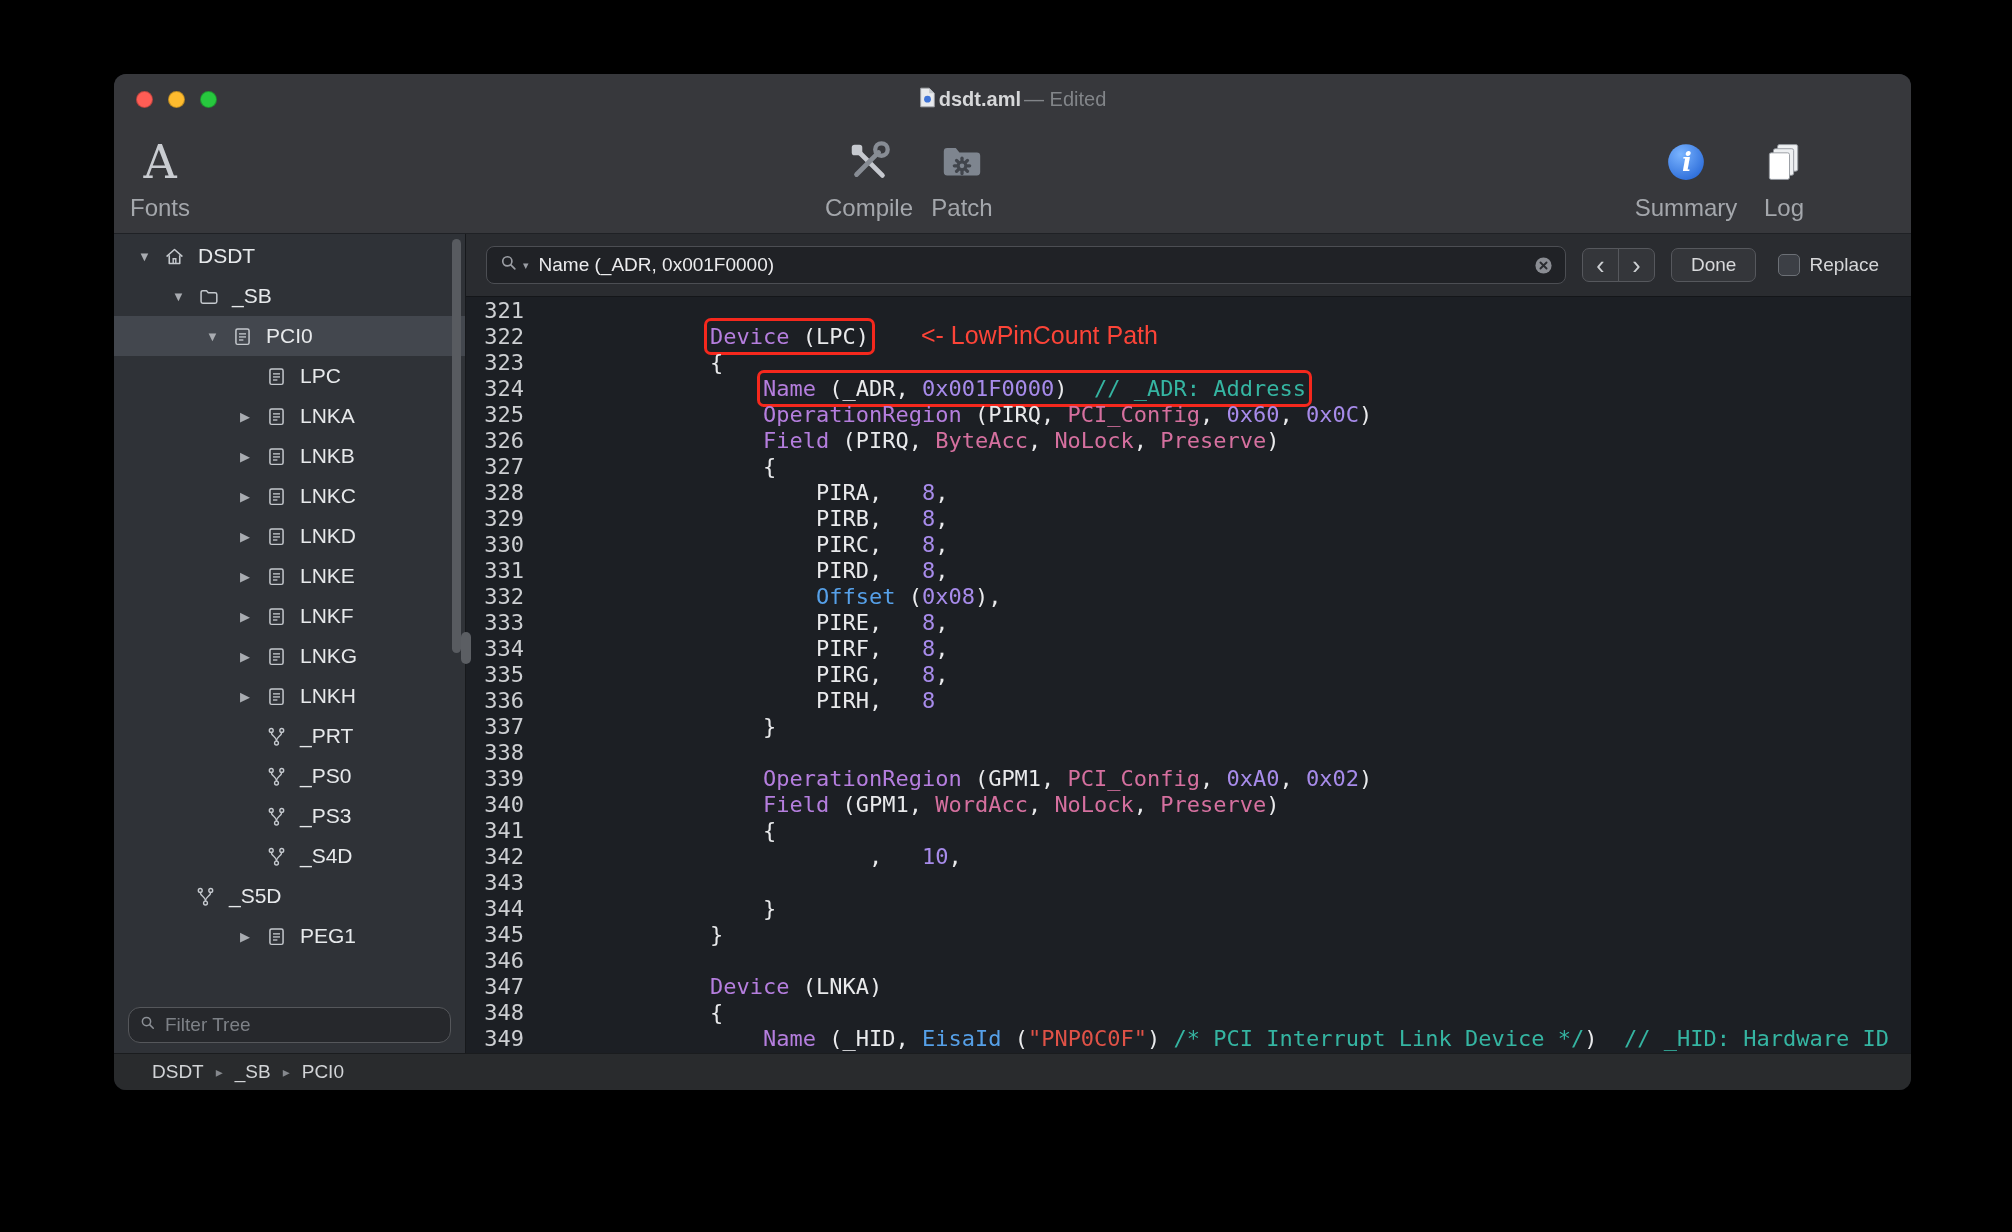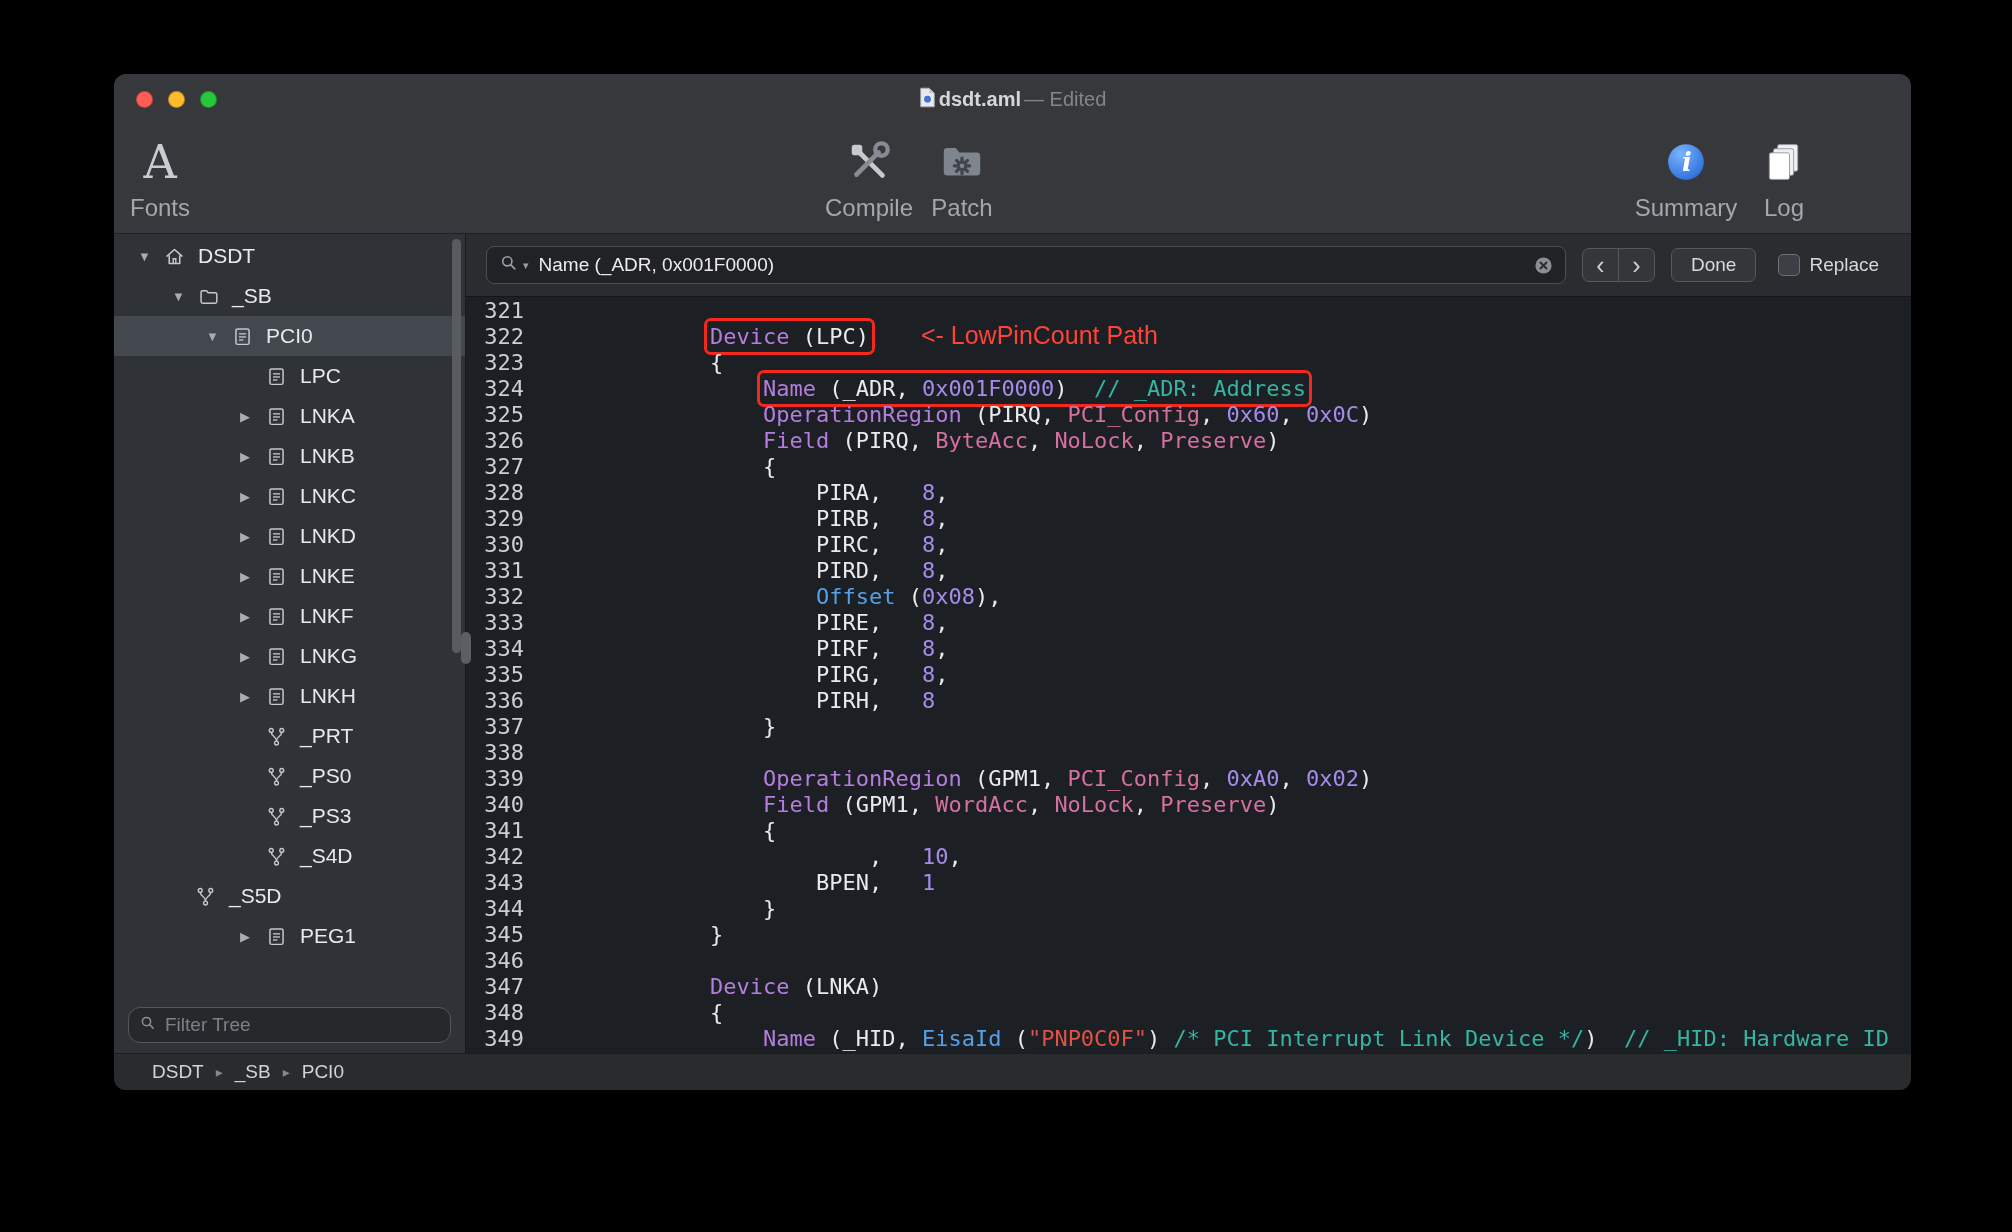--- a/index.html
+++ b/index.html
@@ -465,21 +465,21 @@
             <div class="code-line"><span class="ln">333</span><span class="lc"><span>                PIRE,   </span><span class="num">8</span><span>,</span></span></div>
             <div class="code-line"><span class="ln">334</span><span class="lc"><span>                PIRF,   </span><span class="num">8</span><span>,</span></span></div>
             <div class="code-line"><span class="ln">335</span><span class="lc"><span>                PIRG,   </span><span class="num">8</span><span>,</span></span></div>
             <div class="code-line"><span class="ln">336</span><span class="lc"><span>                PIRH,   </span><span class="num">8</span></span></div>
             <div class="code-line"><span class="ln">337</span><span class="lc"><span>            }</span></span></div>
             <div class="code-line"><span class="ln">338</span><span class="lc"></span></div>
             <div class="code-line"><span class="ln">339</span><span class="lc"><span>            </span><span class="kw">OperationRegion</span><span> (GPM1, </span><span class="type">PCI_Config</span><span>, </span><span class="num">0xA0</span><span>, </span><span class="num">0x02</span><span>)</span></span></div>
             <div class="code-line"><span class="ln">340</span><span class="lc"><span>            </span><span class="kw">Field</span><span> (GPM1, </span><span class="type">WordAcc</span><span>, </span><span class="type">NoLock</span><span>, </span><span class="type">Preserve</span><span>)</span></span></div>
             <div class="code-line"><span class="ln">341</span><span class="lc"><span>            {</span></span></div>
             <div class="code-line"><span class="ln">342</span><span class="lc"><span>                    ,   </span><span class="num">10</span><span>,</span></span></div>
-            <div class="code-line"><span class="ln">343</span><span class="lc"><span>                BPEN,   </span><span class="num">1</span></span></div>
+            <div class="code-line"><span class="ln">343</span></div>
             <div class="code-line"><span class="ln">344</span><span class="lc"><span>            }</span></span></div>
             <div class="code-line"><span class="ln">345</span><span class="lc"><span>        }</span></span></div>
             <div class="code-line"><span class="ln">346</span><span class="lc"></span></div>
             <div class="code-line"><span class="ln">347</span><span class="lc"><span>        </span><span class="kw">Device</span><span> (LNKA)</span></span></div>
             <div class="code-line"><span class="ln">348</span><span class="lc"><span>        {</span></span></div>
             <div class="code-line"><span class="ln">349</span><span class="lc"><span>            </span><span class="kw">Name</span><span> (_HID, </span><span class="fn">EisaId</span><span> (</span><span class="str">"PNP0C0F"</span><span>) </span><span class="com">/* PCI Interrupt Link Device */</span><span>)  </span><span class="com">// _HID: Hardware ID</span></span></div>
           </div>
       </div>
     </div>
 

